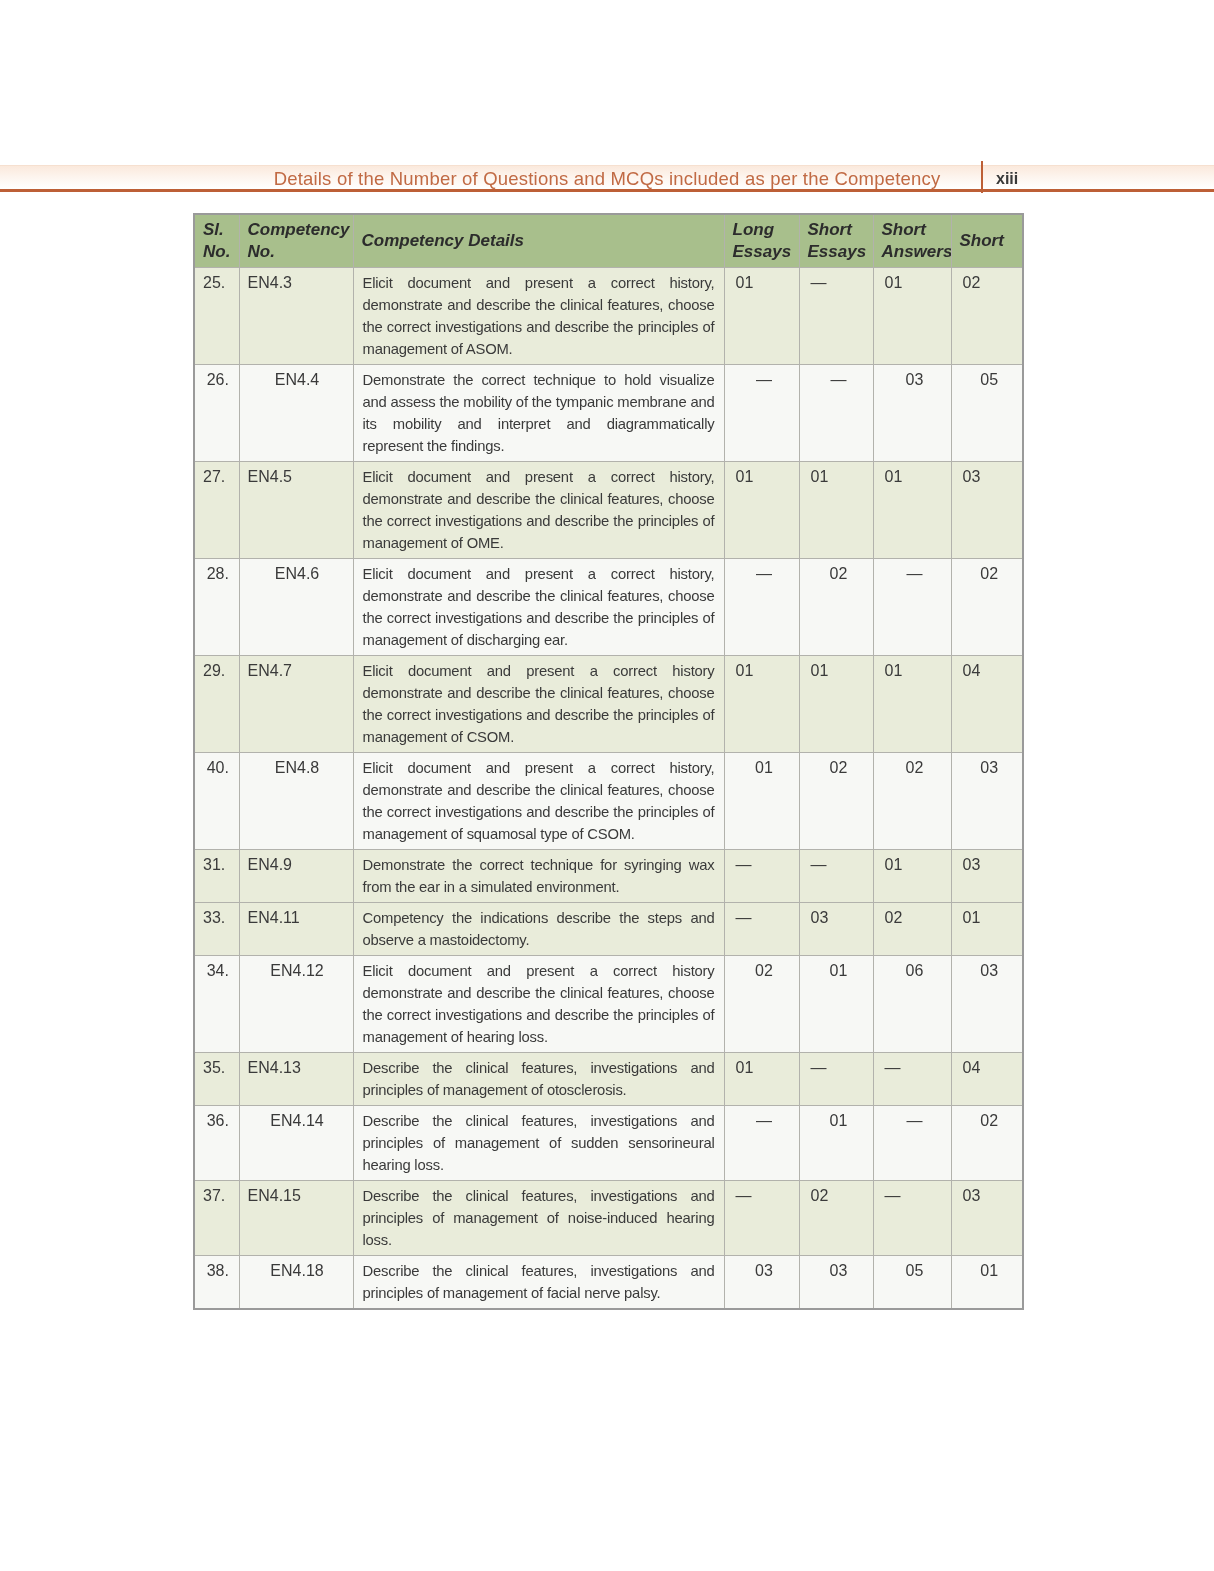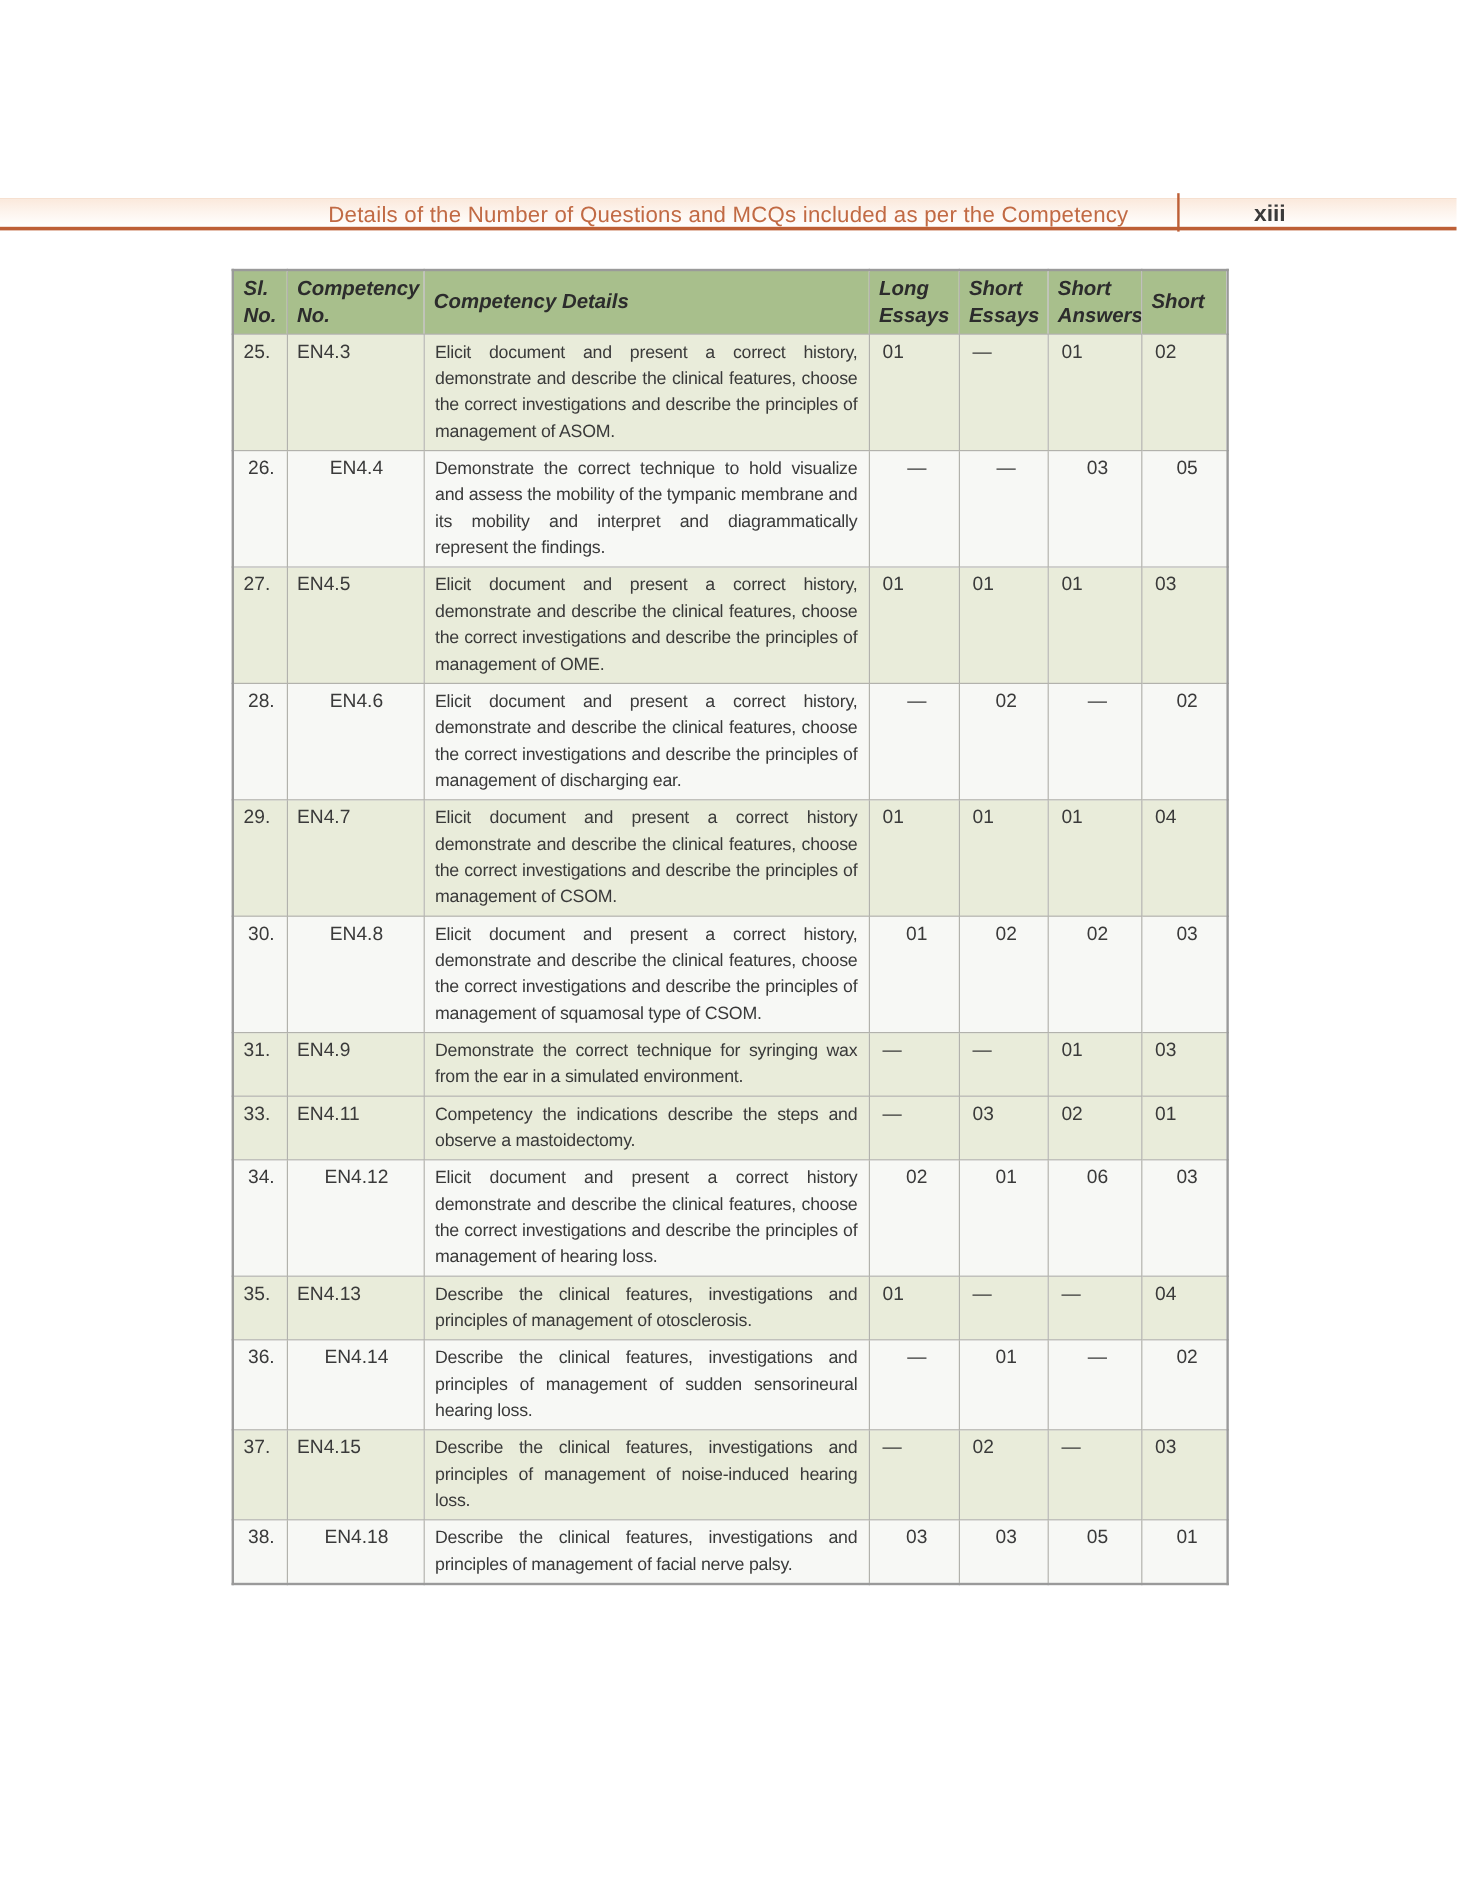--- a/index.html
+++ b/index.html
@@ -36,33 +36,33 @@
   .head-divider {
     position: absolute;
     left: 981px;
     top: -5px;
     width: 2px;
     height: 32px;
     background: var(--accent, #bd5f36);
   }
   .folio {
     position: absolute;
-    left: 1045px;
+    left: 996px;
     top: 0;
     line-height: 25px;
-    font-size: 19px;
+    font-size: 16px;
     font-weight: 700;
     color: #3a3a3a;
   }
 
   
   .comp-table {
     position: absolute;
     left: 193px;
-    top: 224px;
+    top: 213px;
     width: 829px;
     border-collapse: collapse;
     table-layout: fixed;
     border: 2px solid #9a9a9a;
     padding-left: 24px;
   }
   .comp-table th, .comp-table td {
     border: 1px solid #b2b2ac;
     box-sizing: border-box;
     overflow: hidden;
@@ -171,21 +171,21 @@
         <tr class="green">
           <td class="col-sl">29.</td>
           <td class="col-competency_no">EN4.7</td>
           <td class="col-details">Elicit document and present a correct history demonstrate and describe the clinical features, choose the correct investigations and describe the principles of management of CSOM.</td>
           <td class="col-long_essays">01</td>
           <td class="col-short_essays">01</td>
           <td class="col-short_answers">01</td>
           <td class="col-mcqs">04</td>
         </tr>
         <tr class="white">
-          <td class="col-sl">30.</td>
+          <td class="col-sl">40.</td>
           <td class="col-competency_no">EN4.8</td>
           <td class="col-details">Elicit document and present a correct history, demonstrate and describe the clinical features, choose the correct investigations and describe the principles of management of squamosal type of CSOM.</td>
           <td class="col-long_essays">01</td>
           <td class="col-short_essays">02</td>
           <td class="col-short_answers">02</td>
           <td class="col-mcqs">03</td>
         </tr>
         <tr class="green">
           <td class="col-sl">31.</td>
           <td class="col-competency_no">EN4.9</td>

